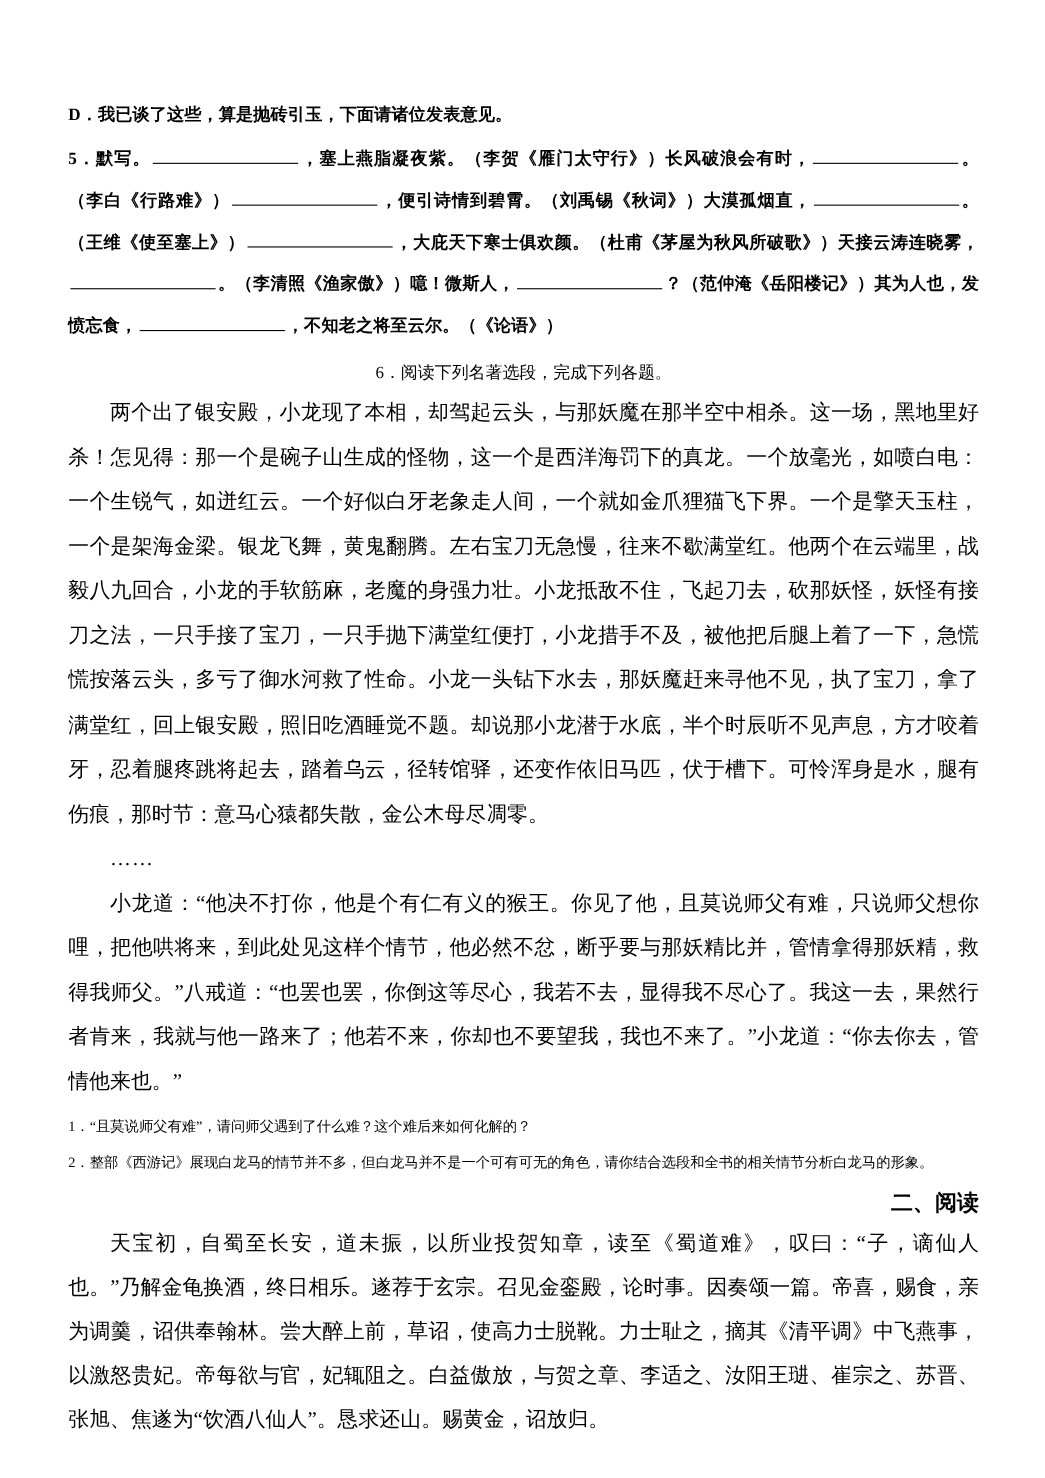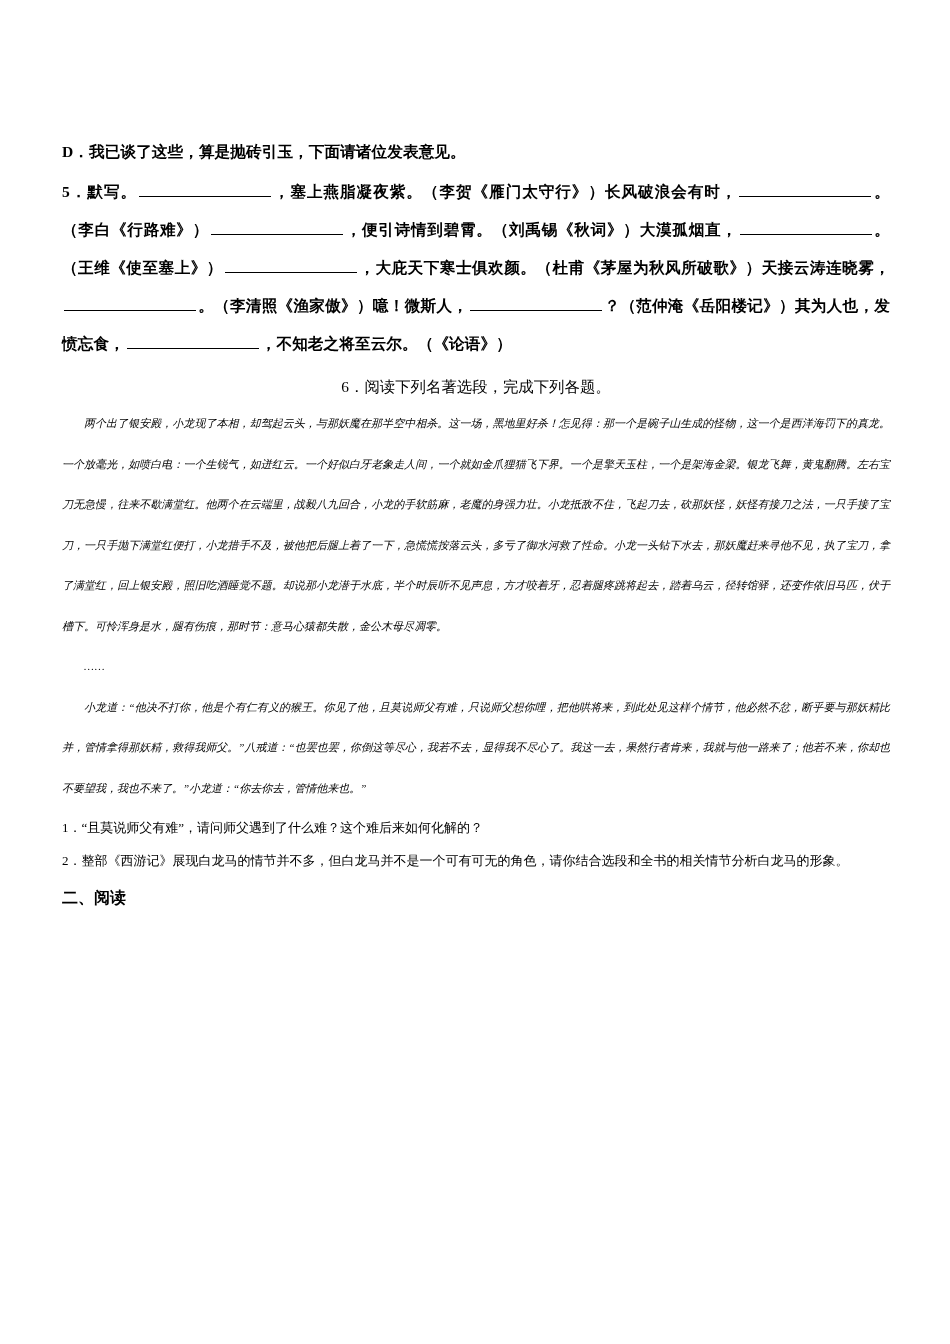--- a/index.html
+++ b/index.html
@@ -16,21 +16,20 @@
     color: #000000;
     overflow: hidden;
   }
   .page {
     position: absolute;
     left: 0; top: 0;
     width: 950px;
     height: 1188px;
     padding: 0;
     box-sizing: border-box;
-    margin-top: 47px;
   }
   .content {
     position: absolute;
     left: 62px;
     top: 86px;
     width: 828px;
   }
 
   
   .blk { margin: 0; padding: 0; }
@@ -49,37 +48,37 @@
   }
 
   
   .song {
     font-size: 15.4px;
     line-height: 33px;
     text-align: center;
   }
   
   .kai {
-    font-size: 11px;
+    font-size: 19px;
     line-height: 40.5px;
-    font-style: italic;
     font-family: "Liberation Serif", "DejaVu Serif", serif;
   }
   .kai-tight {
     line-height: 40px;
   }
 
   .indent2 { text-indent: 2em; }
   .just { text-align: justify; text-align-last: left; }
 
   .section-title {
     font-family: "Liberation Sans", "DejaVu Sans", sans-serif;
     font-weight: bold;
-    font-size: 16px;
+    font-size: 20px;
     line-height: 34px;
+    text-align: right;
   }
 
   .q-line {
     font-size: 13px;
     line-height: 33px;
   }
 
   
   .blank {
     display: inline-block;
@@ -127,15 +126,16 @@
     <div class="blk q-line just">
       <span>2．</span><span>整部《西游记》展现白龙马的情节并不多，但白龙马并不是一个可有可无的角色，请你结合选段和全书的相关情节分析白龙马的形象。</span>
     </div>
 
 
     <div class="blk section-title" style="margin-top:4px;">二、阅读</div>
 
 
 
 
+    <div class="blk kai kai-tight indent2 just">天宝初，自蜀至长安，道未振，以所业投贺知章，读至《蜀道难》，叹曰：“子，谪仙人也。”乃解金龟换酒，终日相乐。遂荐于玄宗。召见金銮殿，论时事。因奏颂一篇。帝喜，赐食，亲为调羹，诏供奉翰林。尝大醉上前，草诏，使高力士脱靴。力士耻之，摘其《清平调》中飞燕事，以激怒贵妃。帝每欲与官，妃辄阻之。白益傲放，与贺之章、李适之、汝阳王琎、崔宗之、苏晋、张旭、焦遂为“饮酒八仙人”。恳求还山。赐黄金，诏放归。</div>
 
   </div>
 </div>
 
 </body></html>

